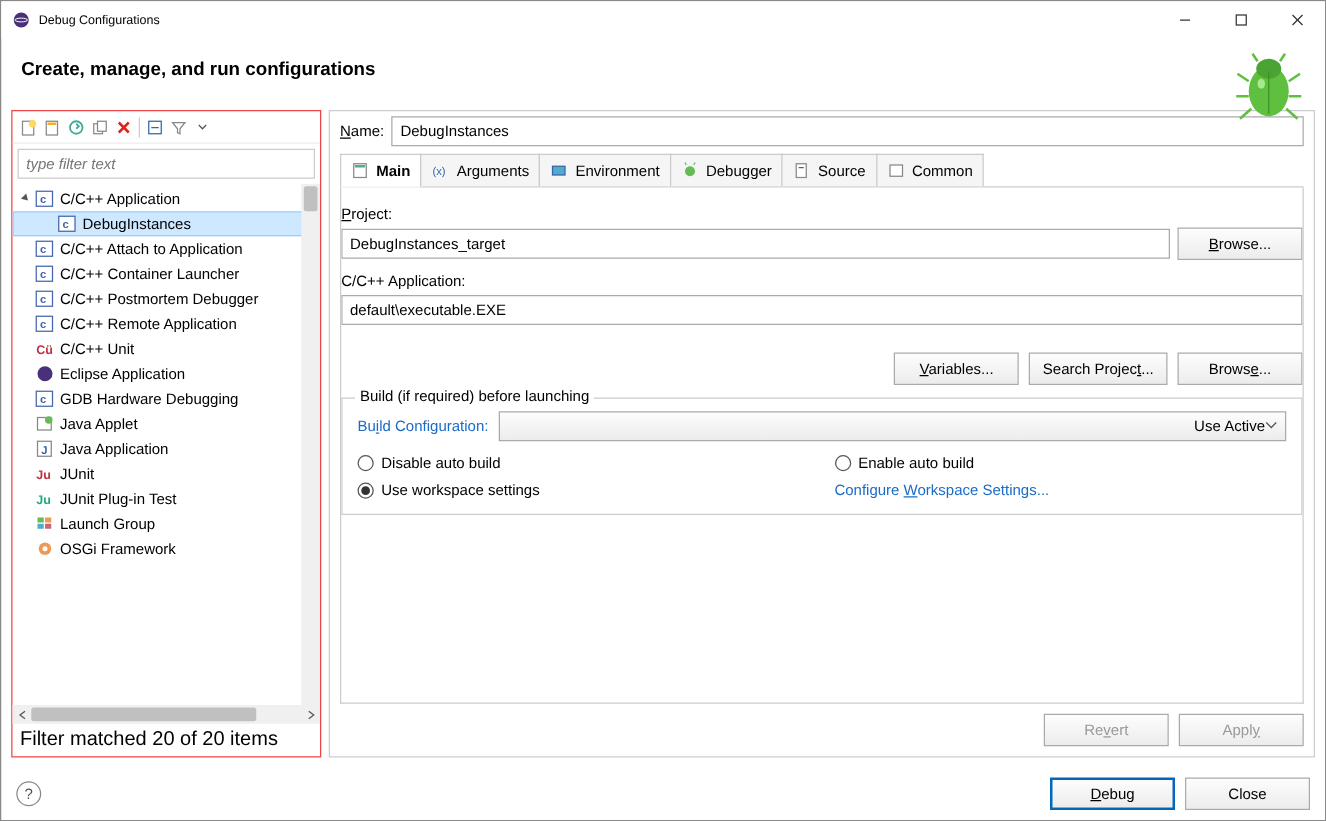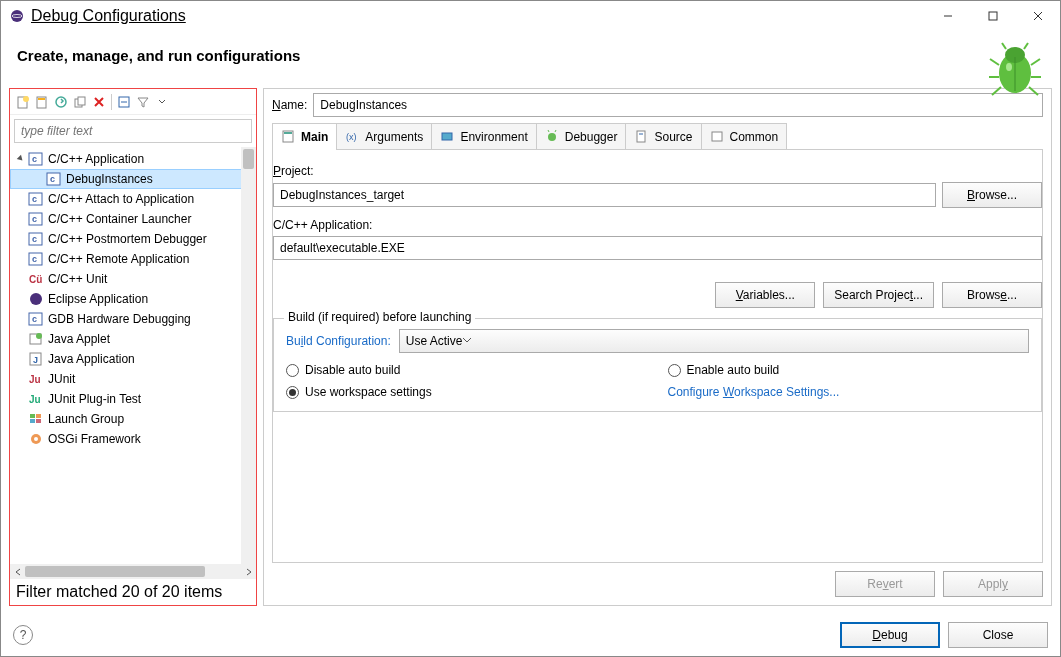--- a/index.html
+++ b/index.html
@@ -1,19 +1,19 @@
 <!DOCTYPE html>
 <html><head>
 <meta charset="utf-8">
 <style>
 * { box-sizing: border-box; margin: 0; padding: 0; }
 body { font-family: "Segoe UI", Tahoma, sans-serif; font-size: 12px; background: #fff; color: #000; width: 1061px; height: 657px; overflow: hidden; display: flex; flex-direction: column; border: 1px solid #888; }
 .titlebar { height: 30px; display: flex; align-items: center; padding: 0 0 0 8px; background: #fff; }
 .titlebar .icon { width: 16px; height: 16px; margin-right: 6px; display: inline-flex; }
-.titlebar .title { flex: 1; font-size: 16px; text-decoration: underline; }
+.titlebar .title { flex: 1; font-size: 10px; }
 .titlebar .winbtn { width: 45px; height: 30px; display: flex; align-items: center; justify-content: center; }
 .titlebar .winbtn svg { stroke: #333; }
 .header { padding: 16px 16px 24px 16px; display: flex; align-items: flex-start; position: relative; }
 .header .heading { font-size: 15px; font-weight: 600; flex: 1; }
 .header .bug { width: 58px; height: 58px; position: absolute; right: 16px; top: 10px; }
 .content { flex: 1; display: flex; padding: 0 8px 8px 8px; gap: 6px; min-height: 0; }
 .leftpane { width: 248px; display: flex; flex-direction: column; border: 1px solid #ef4444; background: #fff; }
 .toolbar { height: 26px; display: flex; align-items: center; gap: 1px; padding: 2px 4px; border-bottom: 1px solid #eee; }
 .toolbar .tb { width: 18px; height: 18px; display: flex; align-items: center; justify-content: center; cursor: pointer; }
 .toolbar .sep { width: 1px; height: 16px; background: #ccc; margin: 0 2px; }
@@ -51,21 +51,21 @@
 .btn { height: 26px; min-width: 100px; border: 1px solid #aaa; background: linear-gradient(#fdfdfd,#ececec); cursor: pointer; font-size: 12px; padding: 0 10px; }
 .btn.blue { border: 2px solid #0366b8; }
 .btn .u { text-decoration: underline; }
 .btn.disabled { color: #999; cursor: default; }
 .btn-row { display: flex; justify-content: flex-end; gap: 8px; margin-top: 16px; }
 .group { border: 1px solid #ccc; padding: 10px 12px 12px 12px; margin-top: 10px; position: relative; }
 .group .legend { position: absolute; top: -9px; left: 10px; background: #fff; padding: 0 4px; font-size: 12px; }
 .group .link { color: #1a6bc7; cursor: pointer; }
 .group .cfgrow { display: flex; align-items: center; gap: 8px; margin-bottom: 10px; }
 .group .cfgrow .link .u { text-decoration: underline; }
-.sel-box { flex: 1; height: 24px; border: 1px solid #aaa; background: linear-gradient(#fdfdfd,#ececec); display: flex; align-items: center; padding: 0 6px; justify-content: flex-start; cursor: pointer; }
+.sel-box { flex: 1; height: 24px; border: 1px solid #aaa; background: linear-gradient(#fdfdfd,#ececec); display: flex; align-items: center; padding: 0 6px; justify-content: flex-end; cursor: pointer; }
 .radgrid { display: grid; grid-template-columns: 1fr 1fr; row-gap: 8px; column-gap: 20px; }
 .rad { display: flex; align-items: center; gap: 6px; cursor: pointer; }
 .radio-empty { width: 13px; height: 13px; border: 1px solid #555; border-radius: 50%; }
 .radio-fill { width: 13px; height: 13px; border: 1px solid #555; border-radius: 50%; display:flex; align-items:center; justify-content:center; }
 .radio-fill::after { content:""; width:7px; height:7px; background:#333; border-radius:50%; }
 .footer { display: flex; align-items: center; padding: 8px 12px; gap: 8px; }
 .help { width: 20px; height: 20px; border-radius: 50%; border: 1px solid #888; color: #555; display:flex; align-items:center; justify-content:center; margin-right:auto; cursor:pointer; }
 </style>
 </head>
 <body>

